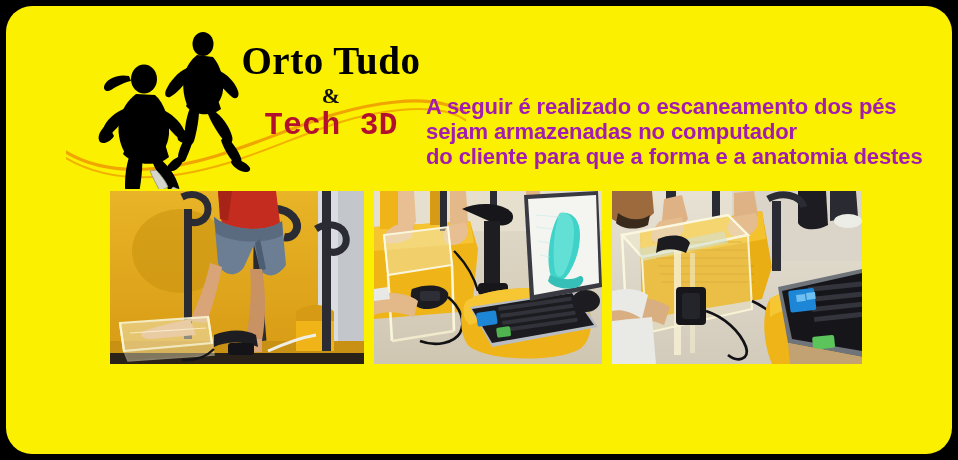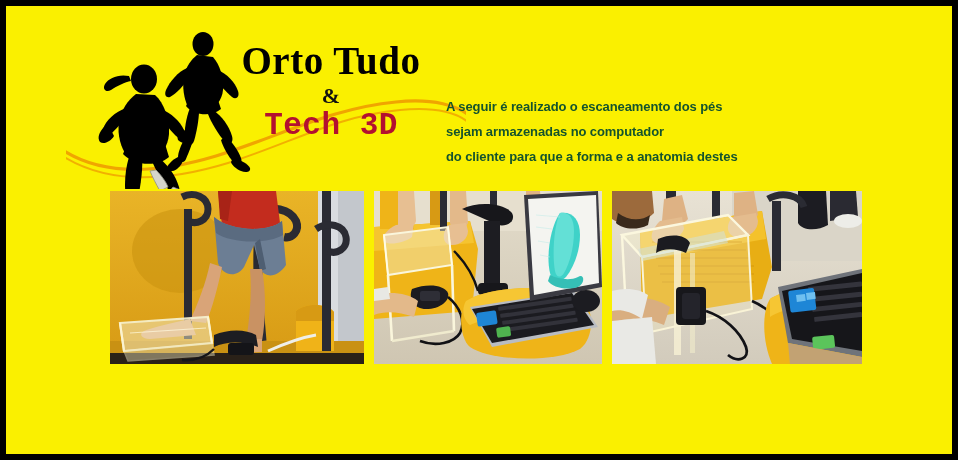--- a/index.html
+++ b/index.html
@@ -24,20 +24,21 @@
     box-sizing: border-box;
   }
   .canvas {
     position: absolute;
     left: 6px;
     top: 6px;
     width: 946px;
     height: 448px;
     background: #FAF000;
     overflow: hidden;
+    border-radius: 26px;
   }
 
   
   .logo-block {
     position: absolute;
     left: 60px;
     top: 18px;
     width: 400px;
     height: 165px;
   }
@@ -77,28 +78,28 @@
     line-height: 34px;
     color: #B31030;
     letter-spacing: 0.5px;
     white-space: nowrap;
     margin-top: 1px;
   }
 
   
   .caption {
     position: absolute;
-    left: 440px;
+    left: 420px;
     top: 88px;
     width: 470px;
     font-family: "Liberation Sans", "DejaVu Sans", sans-serif;
     font-weight: bold;
-    font-size: 13px;
+    font-size: 22px;
     line-height: 25px;
-    color: #14532d;
+    color: #a21caf;
     letter-spacing: -0.1px;
   }
   .caption div { white-space: nowrap; }
 
   
   .photo-row {
     position: absolute;
     left: 104px;
     top: 185px;
     width: 752px;

